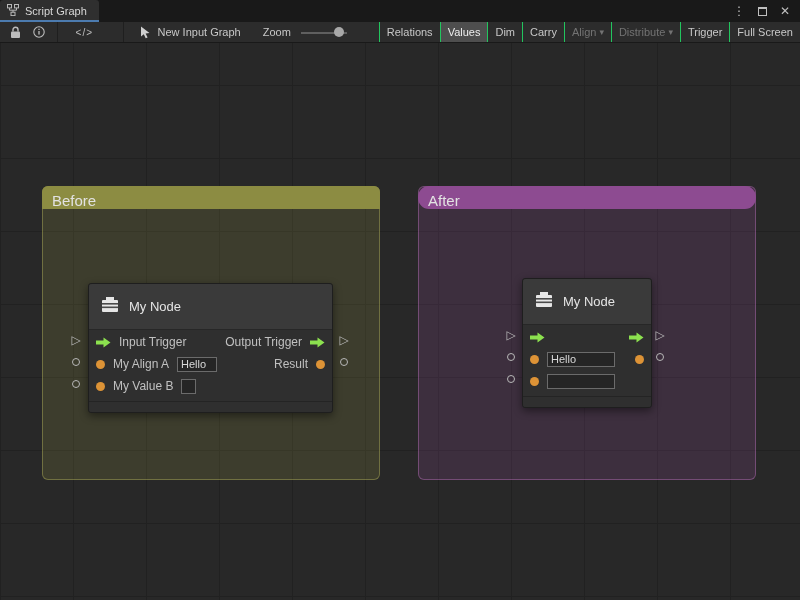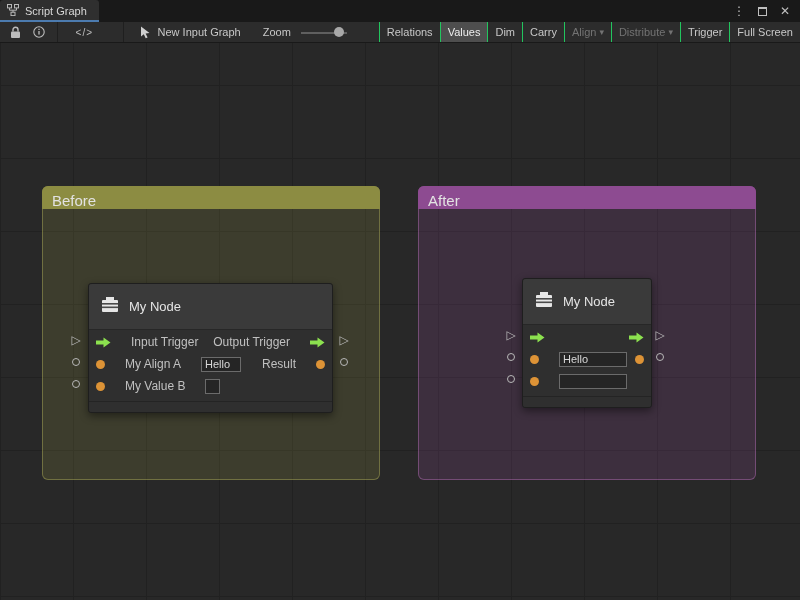--- a/index.html
+++ b/index.html
@@ -47,34 +47,34 @@
     background-position: 0 0, 0 42px; }
 
   
   .group { position:absolute; width:338px; height:294px; border-radius:6px; overflow:hidden; }
   .group-header { height:23px; display:flex; align-items:flex-end; padding:0 10px; font-size:15px; color:#e2e2e2; }
   .group-before { left:42px; top:143px; background:rgba(145,145,66,0.20);
                   box-shadow:inset 0 0 0 1px rgba(190,190,95,0.40); }
   .group-before .group-header { background:#8c8c42; }
   .group-after { left:418px; top:143px; background:rgba(143,75,148,0.20);
                  box-shadow:inset 0 0 0 1px rgba(200,120,200,0.40); }
-  .group-after .group-header { background:#8d4b91; }
+  .group-after .group-header { background:#8d4b91;border-radius:11px; }
 
   
   .node { position:absolute; background:#2f2f2f; border:1px solid #1e1e1e; border-radius:3px;
           box-shadow:0 3px 9px rgba(0,0,0,0.45); }
   .node-before { left:88px; top:240px; width:245px; }
   .node-after { left:522px; top:235px; width:130px; }
   .node-header { height:46px; background:#3a3a3a; border-bottom:1px solid #272727; display:flex;
                  align-items:center; gap:9px; padding:0 11px; color:#e4e4e4; font-size:13px;
                  border-radius:3px 3px 0 0; }
   .node-body { padding:1px 0; }
   .port-row { height:22px; display:flex; align-items:center; justify-content:space-between;
               padding:0 7px; font-size:12px; color:#c0c0c0; }
-  .pgroup { display:flex; align-items:center; gap:20px; }
+  .pgroup { display:flex; align-items:center; gap:8px; }
   .dot { width:9px; height:9px; border-radius:50%; background:#dd9336; flex:0 0 auto; }
   .exec-arrow { display:inline-flex; }
   .field { height:15px; background:#252525; border:1px solid #6b6b6b; color:#d8d8d8; font-size:11px;
            padding:0 3px; font-family:"Liberation Sans", sans-serif; }
   .w40 { width:40px; } .w15 { width:15px; } .w68 { width:68px; }
   .node-footer { margin-top:3px; border-top:1px solid #242424; height:11px; background:#2f2f2f;
                  border-radius:0 0 3px 3px; }
 
   
   .ext-tri { position:absolute; transform:translate(-50%,-50%); color:#b8b8b8; font-size:12px; line-height:1; }

